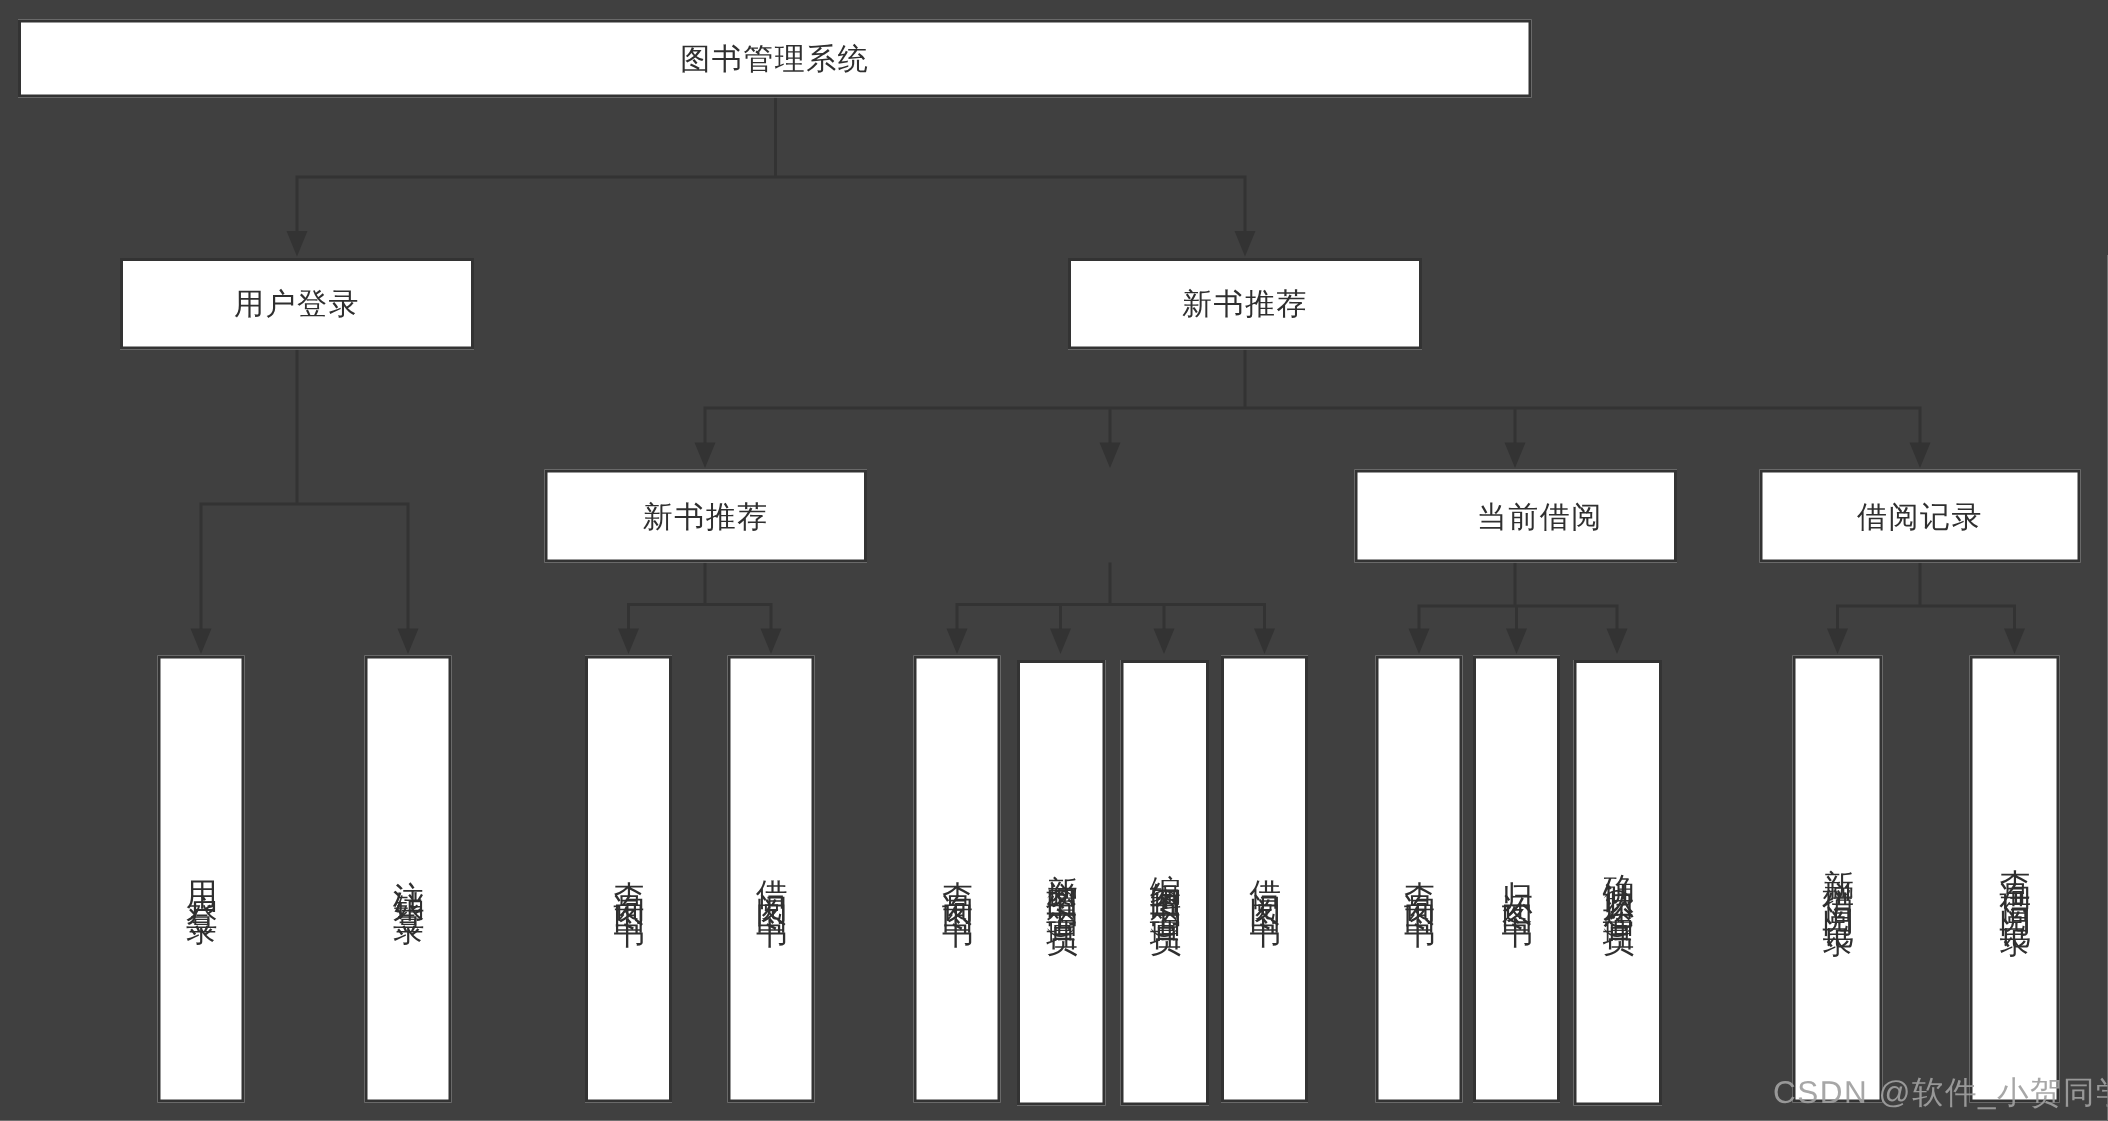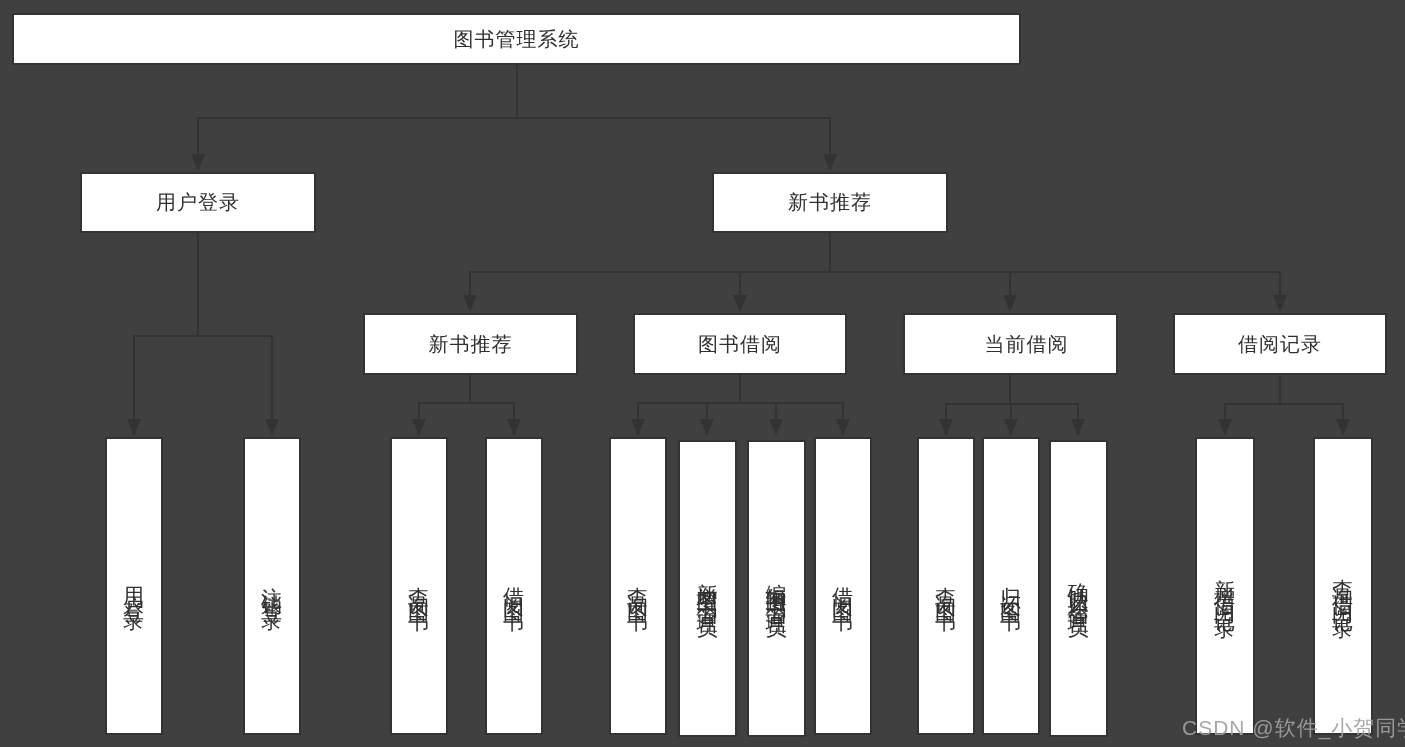--- a/index.html
+++ b/index.html
@@ -87,21 +87,20 @@
       M1218 419 L1232 419 L1225 436 Z
       M1336 419 L1350 419 L1343 436 Z" fill="#333333"></path>
   </svg>
 
   <div class="node h" style="left:12px;top:13px;width:1009px;height:52px;">图书管理系统</div>
 
   <div class="node h" style="left:80px;top:172px;width:236px;height:61px;">用户登录</div>
   <div class="node h" style="left:712px;top:172px;width:236px;height:61px;">新书推荐</div>
 
   <div class="node h" style="left:363px;top:313px;width:215px;height:62px;">新书推荐</div>
-  <div class="node h" style="left:633px;top:313px;width:214px;height:62px;">图书借阅</div>
   <div class="node h" style="left:903px;top:313px;width:215px;height:62px;padding-left:32px;">当前借阅</div>
   <div class="node h" style="left:1173px;top:313px;width:214px;height:62px;">借阅记录</div>
 
   <div class="node v" style="left:105px;top:437px;width:58px;height:298px;">用户登录</div>
   <div class="node v" style="left:243px;top:437px;width:58px;height:298px;">注销登录</div>
 
   <div class="node v" style="left:390px;top:437px;width:58px;height:298px;">查询图书</div>
   <div class="node v" style="left:485px;top:437px;width:58px;height:298px;">借阅图书</div>
 
   <div class="node v" style="left:609px;top:437px;width:58px;height:298px;">查询图书</div>

